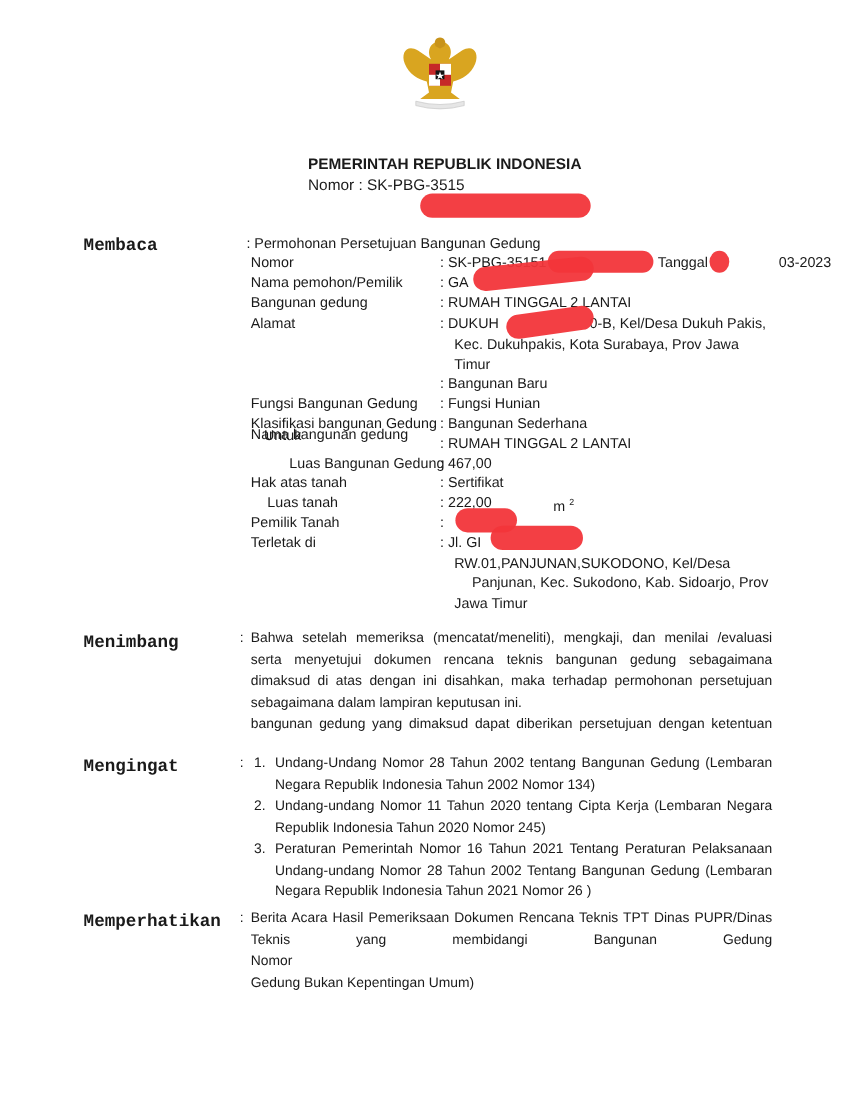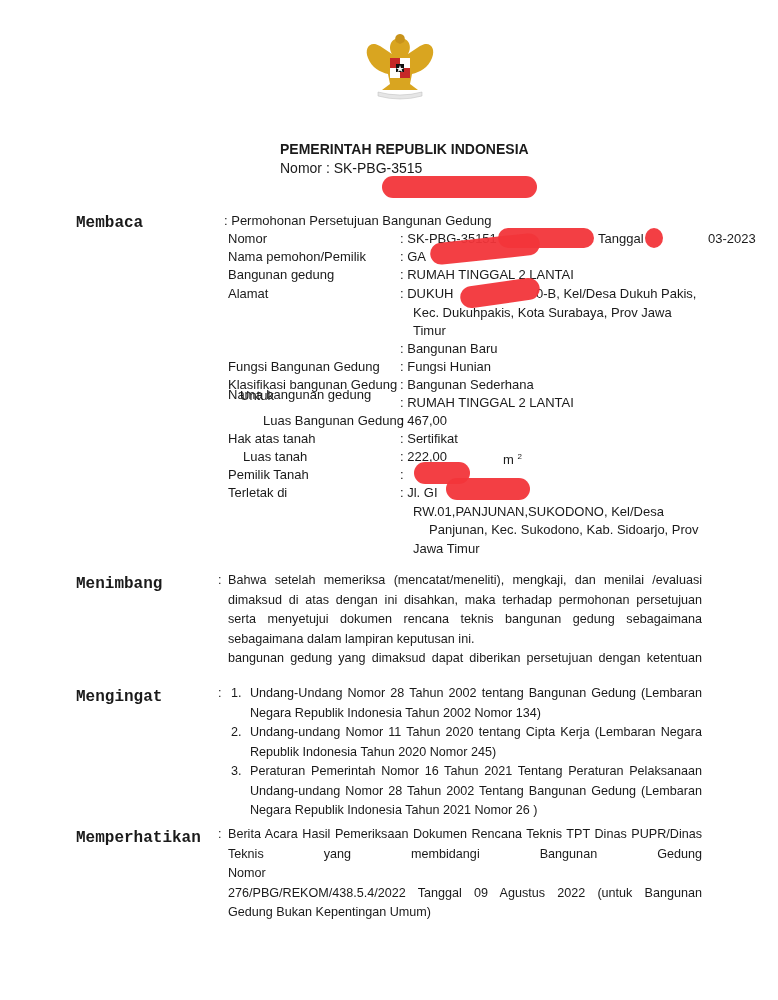--- a/index.html
+++ b/index.html
@@ -88,22 +88,22 @@
 <div class="redact" style="left:430px;top:238px;width:110px;height:22px;transform:rotate(-6deg);"></div>
 <div class="redact" style="left:645px;top:228px;width:18px;height:20px;border-radius:50%;"></div>
 <div class="redact" style="left:460px;top:282px;width:80px;height:22px;transform:rotate(-8deg);"></div>
 <div class="redact" style="left:414px;top:462px;width:56px;height:22px;"></div>
 <div class="redact" style="left:446px;top:478px;width:84px;height:22px;"></div>
 
 <div class="sec-label" style="top:575px;">Menimbang</div>
 <div class="num" style="left:218px;top:571px;">:</div>
 <div class="para" style="left:228px;top:571px;width:474px;">
   <span class="line">Bahwa setelah memeriksa (mencatat/meneliti), mengkaji, dan menilai /evaluasi</span>
+  <span class="line">serta menyetujui dokumen rencana teknis bangunan gedung sebagaimana</span>
   <span class="line">dimaksud di atas dengan ini disahkan, maka terhadap permohonan persetujuan</span>
-  <span class="line">serta menyetujui dokumen rencana teknis bangunan gedung sebagaimana</span>
   <span class="line last">sebagaimana dalam lampiran keputusan ini.</span>
   <span class="line">bangunan gedung yang dimaksud dapat diberikan persetujuan dengan ketentuan</span>
 </div>
 
 <div class="sec-label" style="top:688px;">Mengingat</div>
 <div class="num" style="left:218px;top:684px;">:</div>
 <div class="num" style="left:231px;top:684px;">1.</div>
 <div class="para" style="left:250px;top:684px;width:452px;">
   <span class="line">Undang-Undang Nomor 28 Tahun 2002 tentang Bangunan Gedung (Lembaran</span>
   <span class="line last">Negara Republik Indonesia Tahun 2002 Nomor 134)</span>
@@ -118,15 +118,14 @@
   <span class="line">Peraturan Pemerintah Nomor 16 Tahun 2021 Tentang Peraturan Pelaksanaan</span>
   <span class="line">Undang-undang Nomor 28 Tahun 2002 Tentang Bangunan Gedung (Lembaran</span>
   <span class="line last">Negara Republik Indonesia Tahun 2021 Nomor 26 )</span>
 </div>
 
 <div class="sec-label" style="top:829px;">Memperhatikan</div>
 <div class="num" style="left:218px;top:825px;">:</div>
 <div class="para" style="left:228px;top:825px;width:474px;">
   <span class="line">Berita Acara Hasil Pemeriksaan Dokumen Rencana Teknis TPT Dinas PUPR/Dinas</span>
   <span class="line" style="word-spacing:46px;">Teknis yang membidangi Bangunan Gedung Nomor</span>
-  <span class="line">276/PBG/REKOM/438.5.4/2022 Tanggal 09 Agustus 2022 (untuk Bangunan</span>
   <span class="line last">Gedung Bukan Kepentingan Umum)</span>
 </div>
 
 </body></html>

